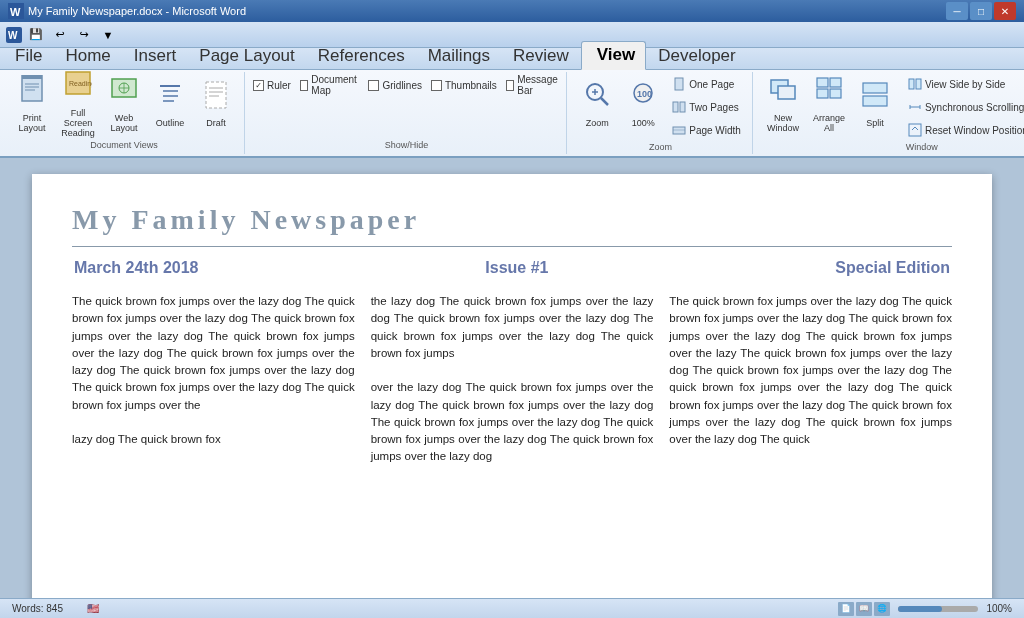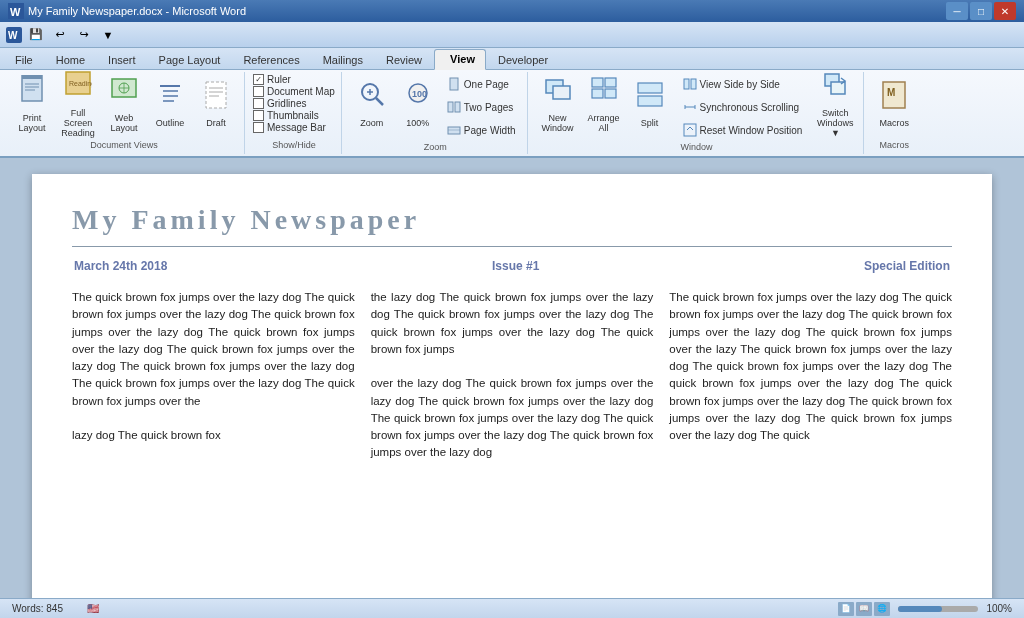--- a/index.html
+++ b/index.html
@@ -40,21 +40,21 @@
     .ribbon-tabs {
       background: linear-gradient(to bottom, #d6e4f5 0%, #c2d7ee 100%);
       height: 22px;
       display: flex;
       align-items: flex-end;
       padding: 0 4px;
       border-bottom: 1px solid #8aaac8;
     }
     .ribbon-tab {
       padding: 3px 10px;
-      font-size: 11px;
+      font-size: 17px;
       color: #333;
       cursor: pointer;
       border-radius: 3px 3px 0 0;
       border: 1px solid transparent;
       border-bottom: none;
       margin-right: 1px;
     }
     .ribbon-tab.active {
       background: #f0f0f0;
       border-color: #8aaac8;
@@ -118,21 +118,21 @@
       align-items: center;
       gap: 3px;
       padding: 2px 4px;
       font-size: 10px;
       cursor: pointer;
       border-radius: 2px;
       border: 1px solid transparent;
       color: #333;
       white-space: nowrap;
     }
-    .ribbon-small-col { display: flex; flex-direction: column; gap: 1px; }
+    .ribbon-small-col { display: flex; flex-direction: row; gap: 9px; }
 
     
     .check-row { display: flex; align-items: center; gap: 3px; font-size: 10px; color: #333; }
     .check-box { width: 11px; height: 11px; border: 1px solid #666; background: white; display: flex; align-items: center; justify-content: center; font-size: 8px; }
     .check-box.checked::after { content: '✓'; color: #333; }
 
     
     .main-area {
       background: #b0c4d8;
       height: calc(618px - 22px - 26px - 22px - 88px - 20px);
@@ -161,21 +161,21 @@
       margin-bottom: 10px;
     }
     .doc-divider {
       border: none;
       border-top: 1px solid #8899aa;
       margin: 4px 0 12px 0;
     }
     .doc-meta {
       display: flex;
       justify-content: space-between;
-      font-size: 12px;
+      font-size: 16px;
       color: #6677aa;
       font-weight: bold;
       margin-bottom: 16px;
       padding: 0 2px;
     }
     .doc-columns {
       display: flex;
       gap: 16px;
     }
     .doc-col {

